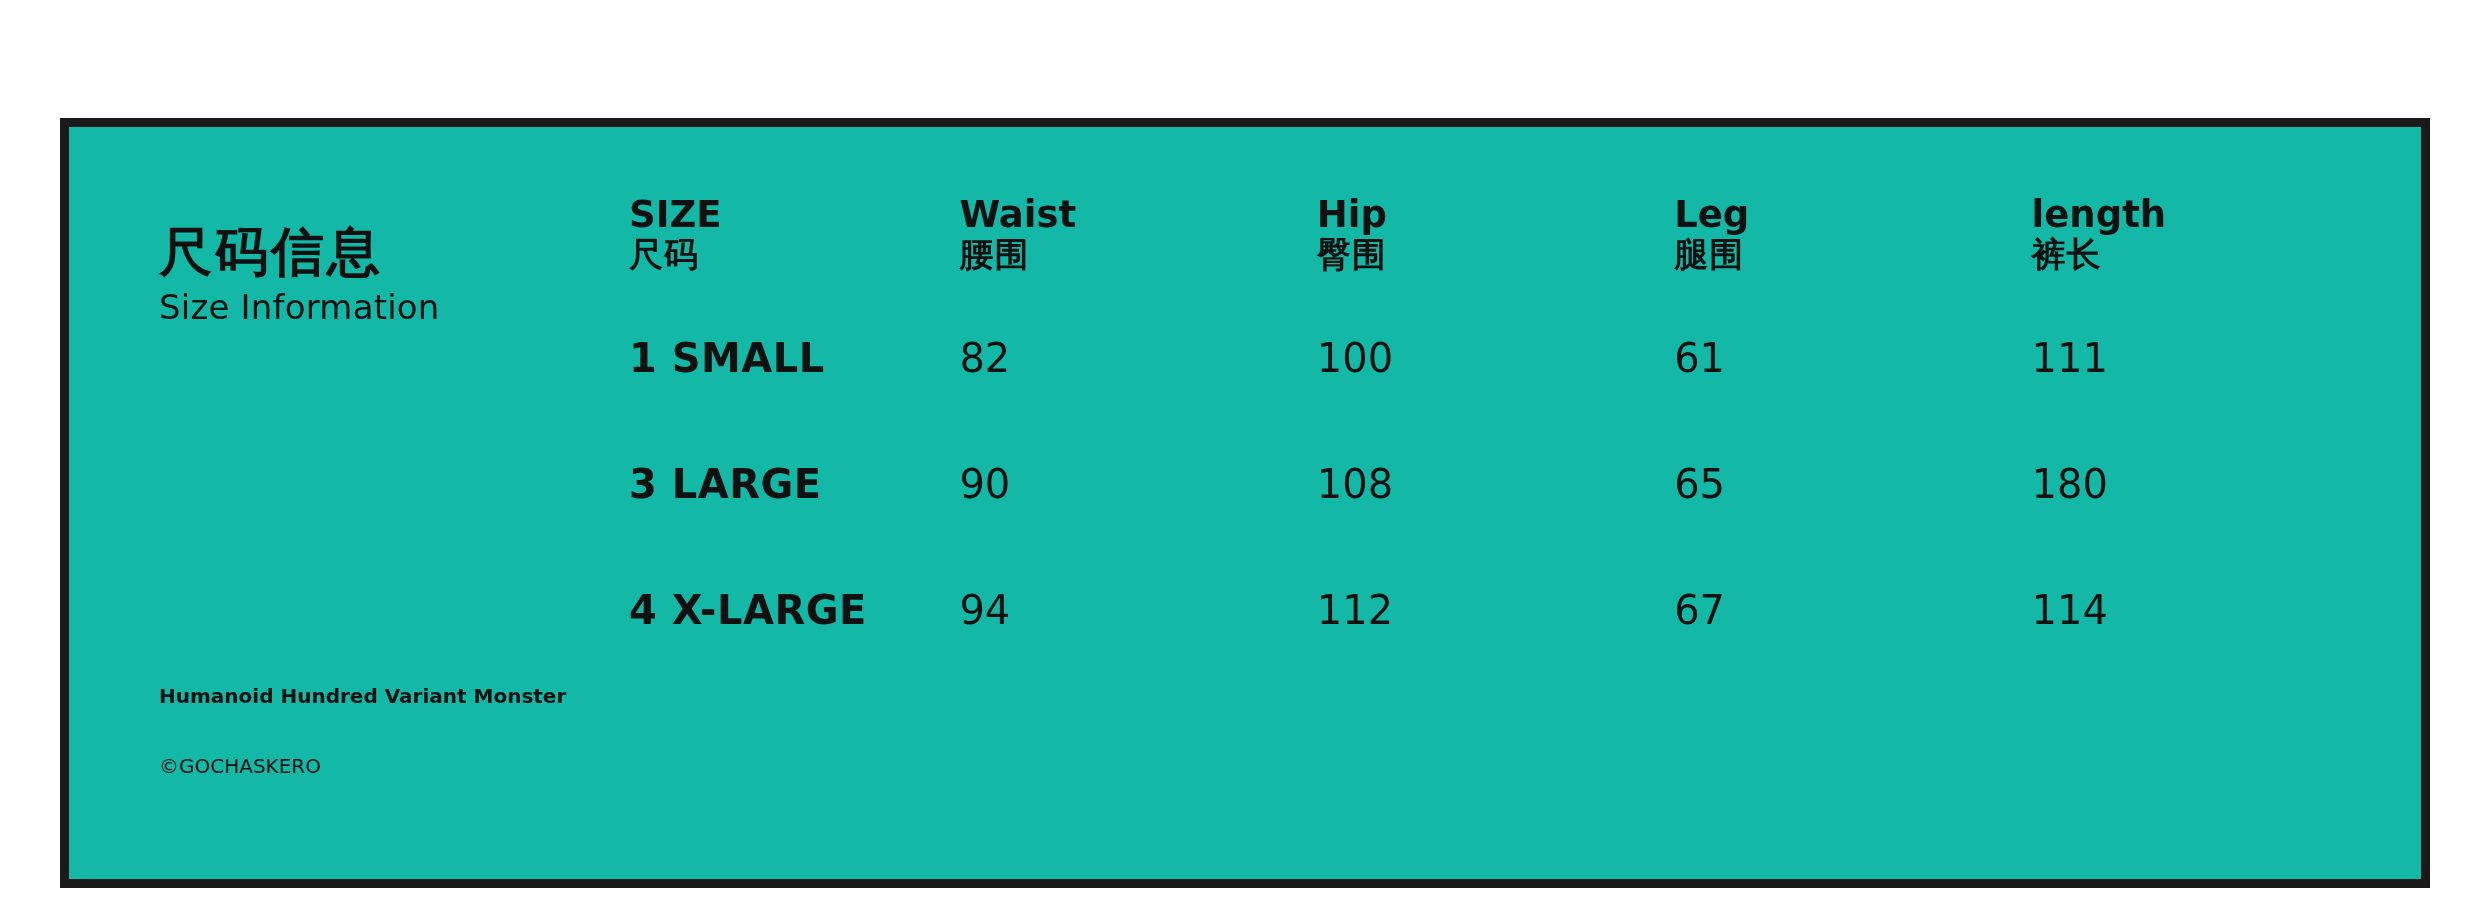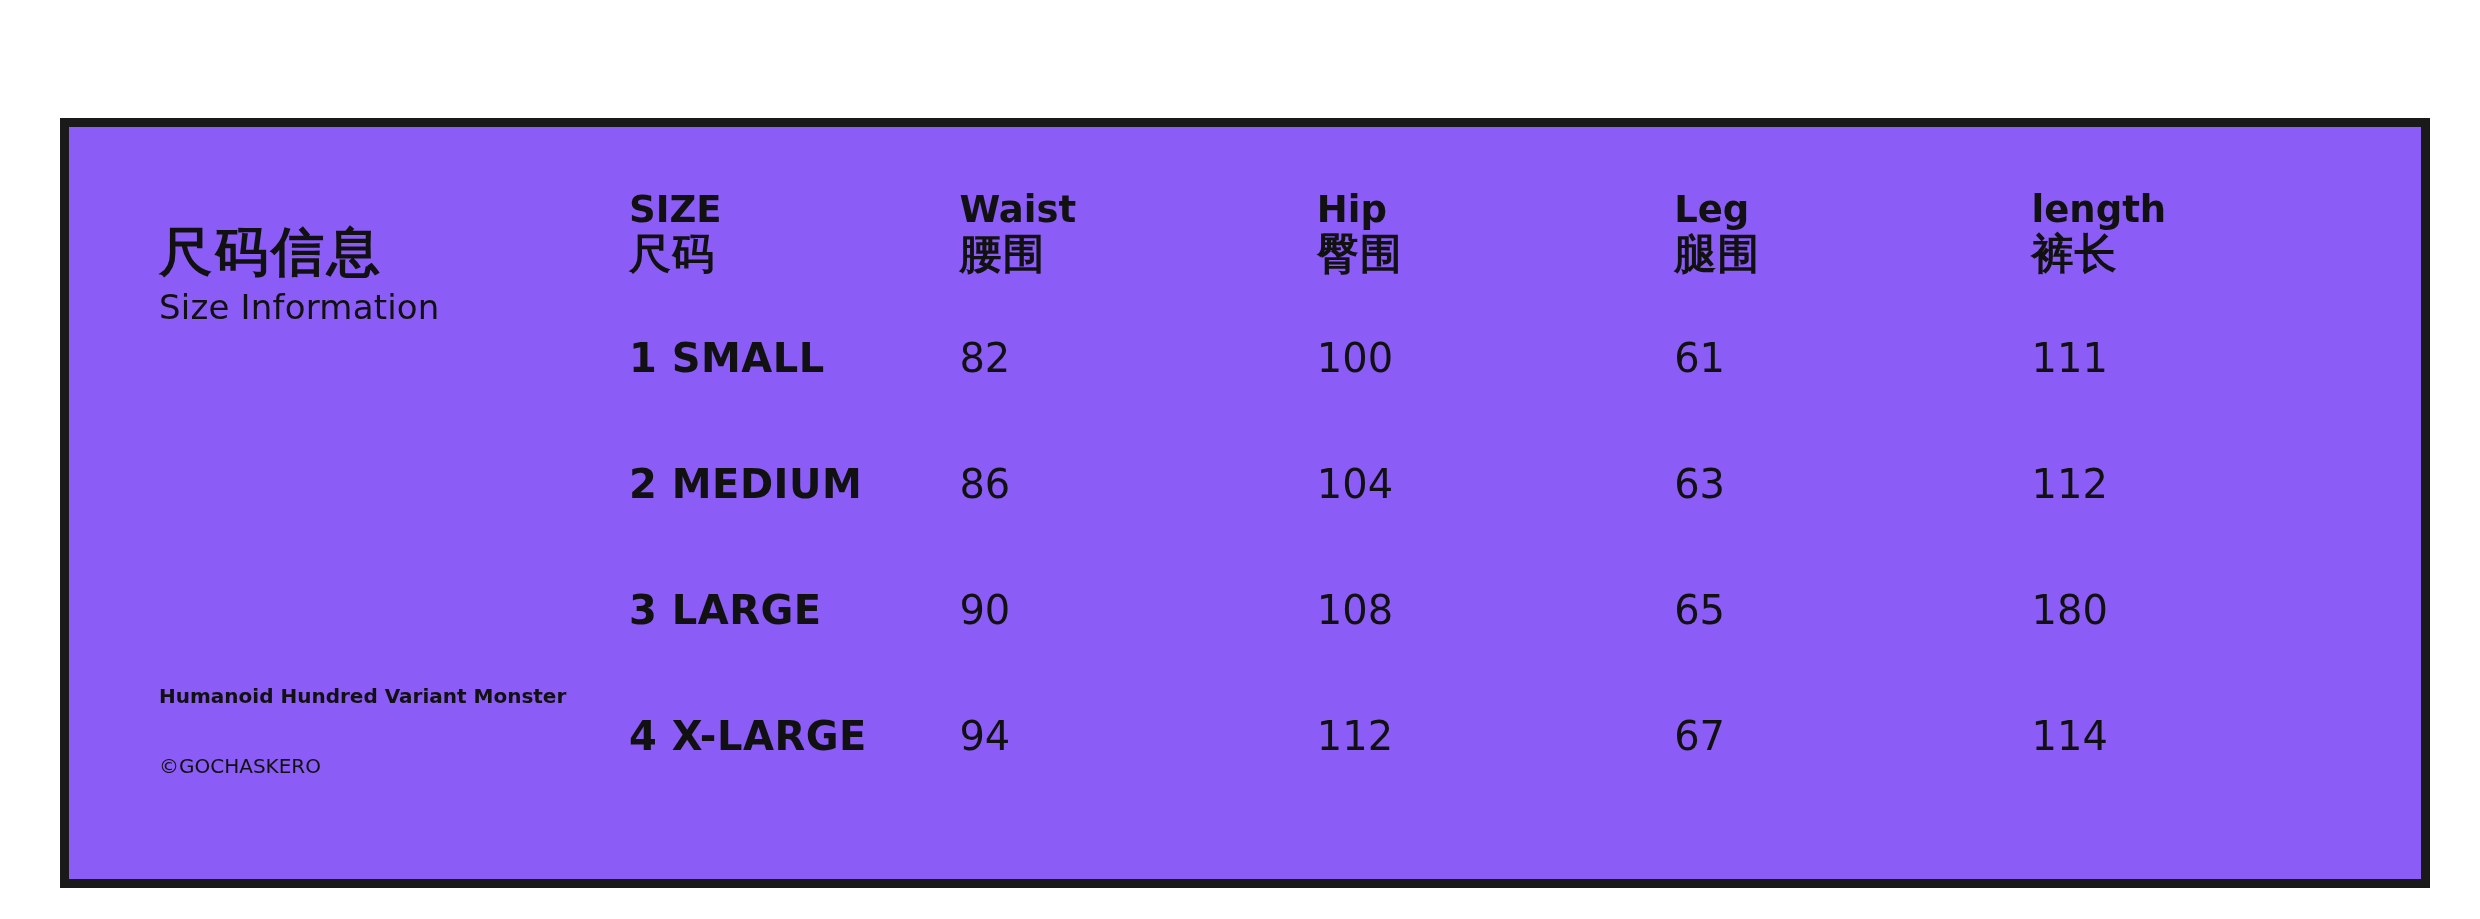--- a/index.html
+++ b/index.html
@@ -24,21 +24,21 @@
 
   
   .size-chart-box {
     position: absolute;
     left: 60px;
     top: 118px;
     width: 2370px;
     height: 770px;
     border: 9px solid #1a1a1a;
     box-sizing: border-box;
-    background: #8b5cf6;
+    background: #14b8a6;
   }
 
   .chart-inner {
     position: relative;
     width: 100%;
     height: 100%;
   }
 
   
   .title-block {
@@ -109,21 +109,21 @@
   .col-size { width: 330px; }
   .col-num  { width: 357px; }
 
   .th-en {
     font-size: 37px;
     font-weight: 700;
     line-height: 1.05;
     color: #111111;
   }
   .th-cn {
-    font-size: 42px;
+    font-size: 34px;
     font-weight: 700;
     line-height: 1.15;
     letter-spacing: 1px;
     color: #111111;
   }
 
   table.size-table tbody tr { height: 126px; }
 
   .cell-size {
     font-size: 40px;
@@ -190,27 +190,20 @@
         </thead>
         <tbody>
           <tr>
             <td class="cell-size">1 SMALL</td>
             <td class="cell-num">82</td>
             <td class="cell-num">100</td>
             <td class="cell-num">61</td>
             <td class="cell-num">111</td>
           </tr>
           <tr>
-            <td class="cell-size">2 MEDIUM</td>
-            <td class="cell-num">86</td>
-            <td class="cell-num">104</td>
-            <td class="cell-num">63</td>
-            <td class="cell-num">112</td>
-          </tr>
-          <tr>
             <td class="cell-size">3 LARGE</td>
             <td class="cell-num">90</td>
             <td class="cell-num">108</td>
             <td class="cell-num">65</td>
             <td class="cell-num">180</td>
           </tr>
           <tr>
             <td class="cell-size">4 X-LARGE</td>
             <td class="cell-num">94</td>
             <td class="cell-num">112</td>

